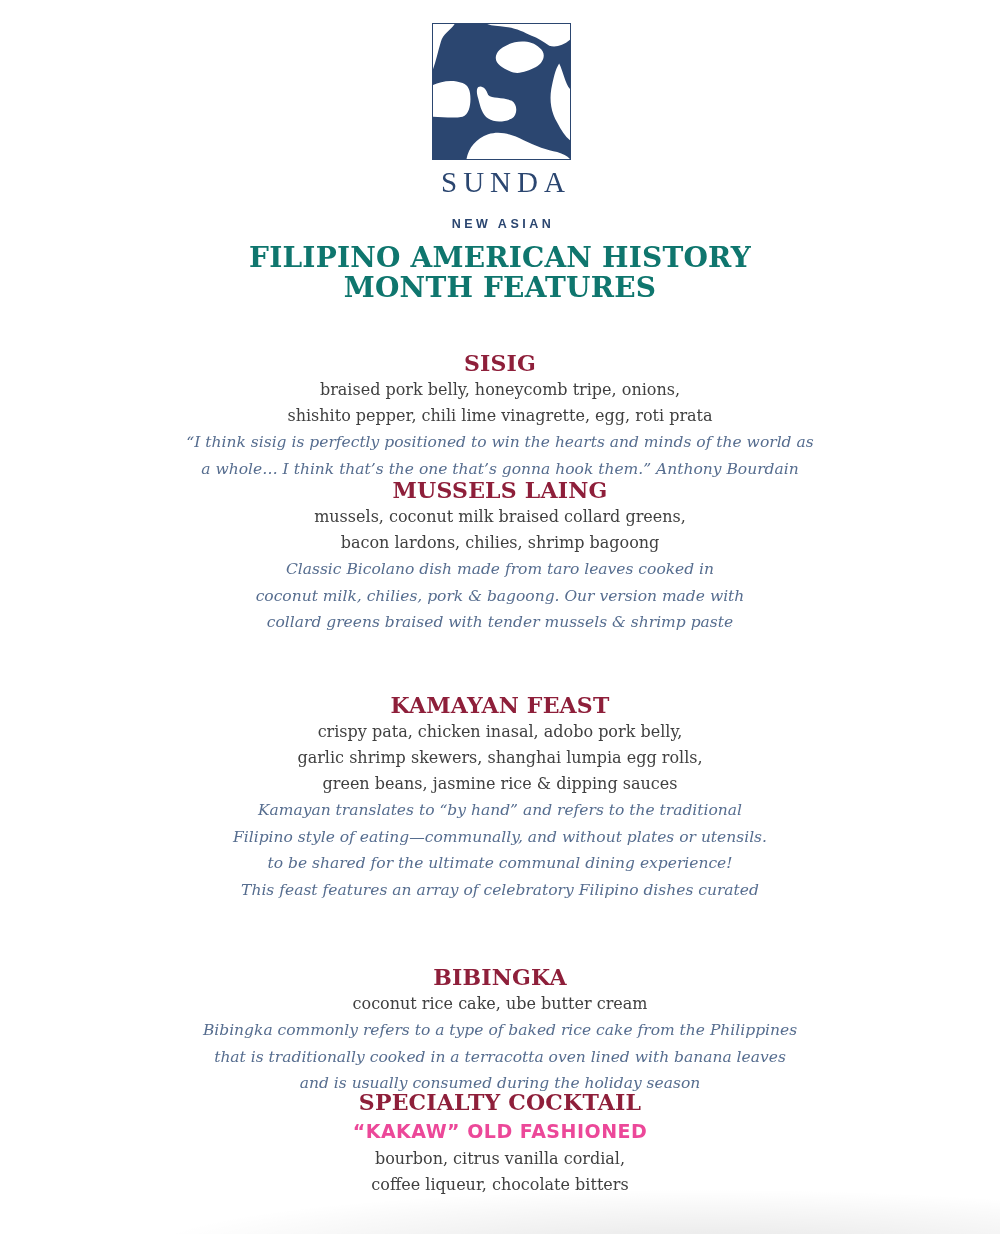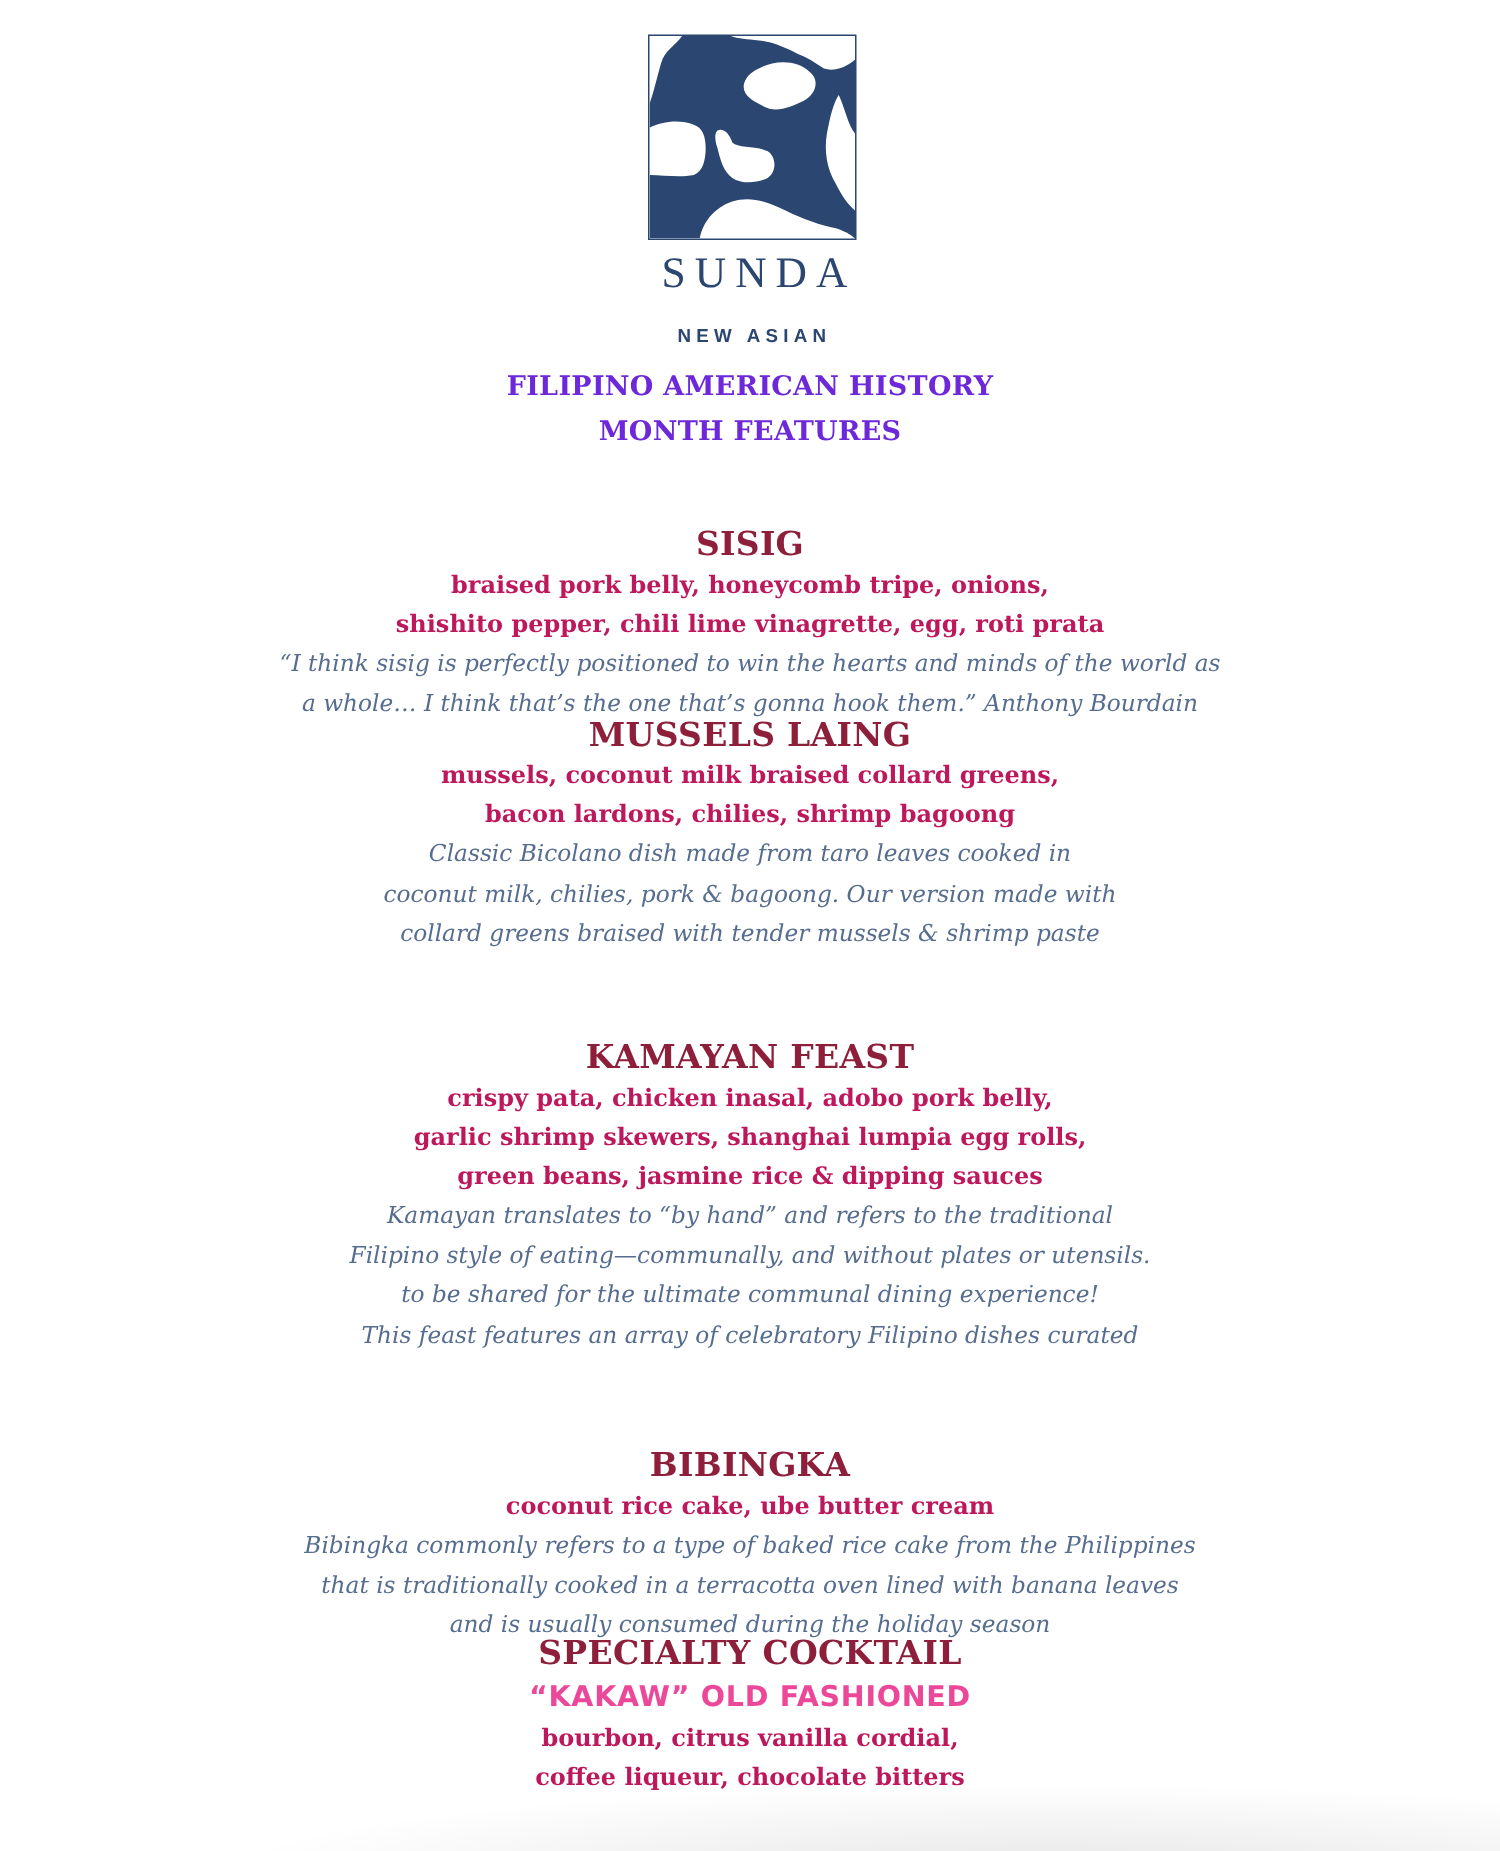--- a/index.html
+++ b/index.html
@@ -62,45 +62,45 @@
       font-weight: bold;
       letter-spacing: 3.5px;
       line-height: 16px;
       padding-left: 3px;
     }
     .title {
       position: absolute;
       left: 0; width: 1000px;
       top: 243px;
       text-align: center;
-      color: #6d28d9;
-      font-family: "DejaVu Serif", serif;
-      font-weight: bold;
-      font-size: 18px;
+      color: #0f766e;
+      font-family: "DejaVu Serif", serif;
+      font-weight: bold;
+      font-size: 28px;
       line-height: 30px;
       letter-spacing: 0.2px;
     }
     .section {
       position: absolute;
       left: 0; width: 1000px;
       text-align: center;
       margin-top: 20px;
     }
     .sec-head {
       color: #8e1f3a;
       font-family: "DejaVu Serif", serif;
       font-weight: bold;
       font-size: 22px;
       line-height: 28px;
       letter-spacing: 0.2px;
     }
     .sec-ing {
-      color: #be185d;
-      font-family: "DejaVu Serif", serif;
-      font-weight: bold;
+      color: #404040;
+      font-family: "DejaVu Serif", serif;
+      font-weight: normal;
       font-size: 16px;
       line-height: 26px;
     }
     .sec-desc {
       color: #566d8f;
       font-family: "DejaVu Serif", serif;
       font-style: italic;
       font-size: 15.5px;
       line-height: 26.5px;
     }

